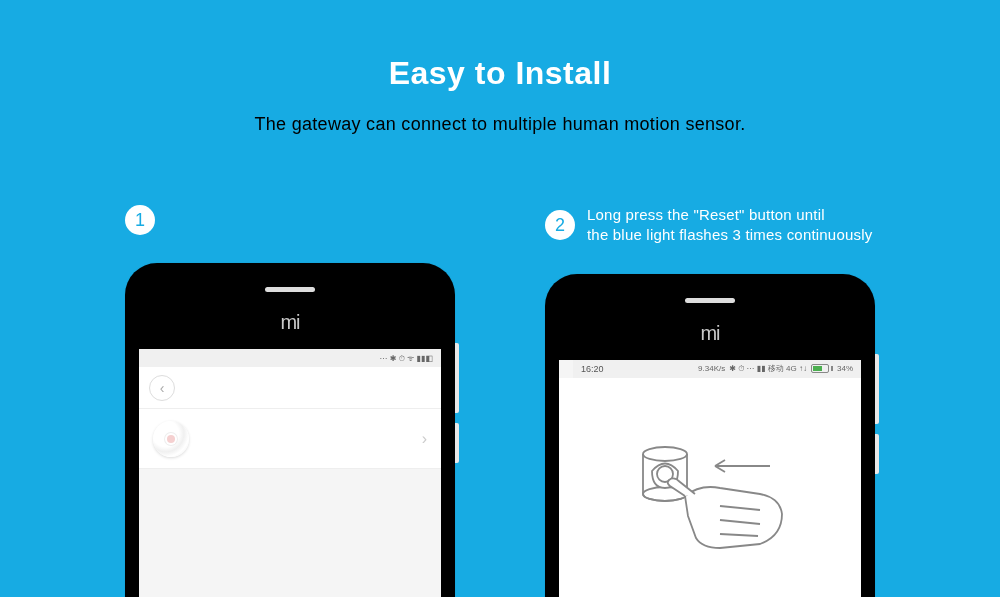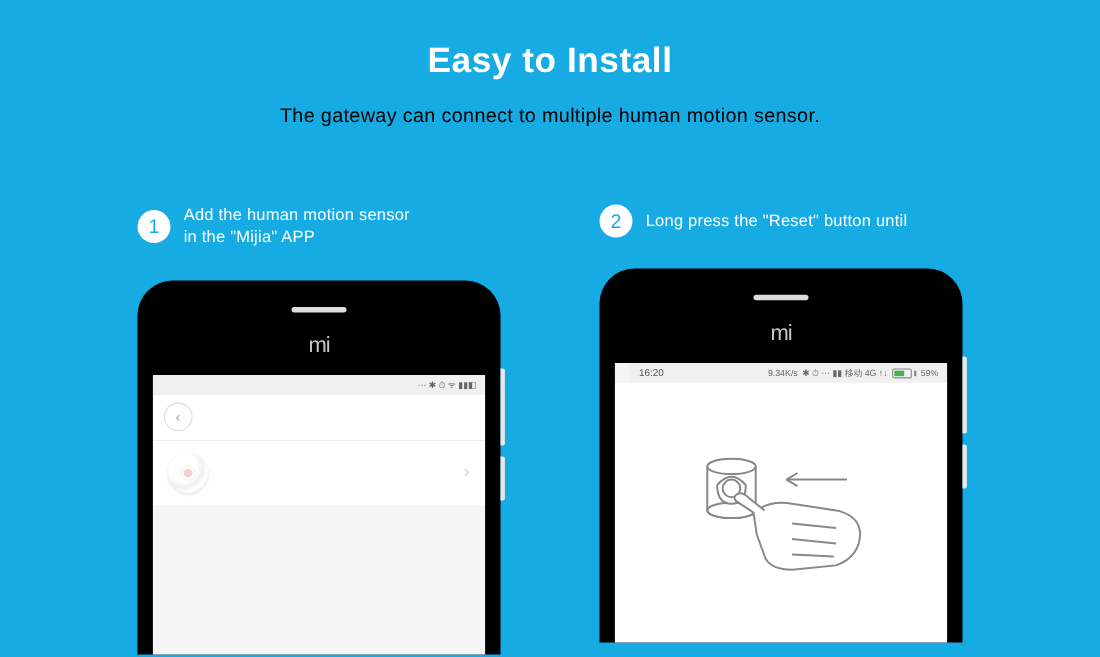--- a/index.html
+++ b/index.html
@@ -9,21 +9,21 @@
   background: #17abe3;
   font-family: "Segoe UI", Arial, sans-serif;
   overflow: hidden;
   position: relative;
 }
 .title {
   color: #fff;
   font-size: 32px;
   font-weight: 600;
   text-align: center;
-  padding-top: 36px;
+  padding-top: 55px;
   letter-spacing: 0.5px;
 }
 .subtitle {
   color: #000000;
   font-size: 18px;
   font-weight: 300;
   text-align: center;
   margin-top: 22px;
   letter-spacing: 0.3px;
 }
@@ -216,24 +216,20 @@
 <body>
 
 <div class="title">Easy to Install</div>
 <div class="subtitle">The gateway can connect to multiple human motion sensor.</div>
 
 <div class="steps">
 
   <div class="step">
     <div class="step-header">
       <div class="badge">1</div>
-      <div class="step-text">
-        <span>Add the human motion sensor</span><br>
-        <span> in the "Mijia" APP</span>
-      </div>
     </div>
     <div class="phone">
       <div class="phone-side-btn b1"></div>
       <div class="phone-side-btn b2"></div>
       <div class="speaker"></div>
       <div class="logo">mi</div>
       <div class="screen">
         <div class="statusbar">
           <span>⋯ ✱ ⏱ ᯤ ▮▮◧</span>
         </div>
@@ -248,40 +244,41 @@
         </div>
       </div>
     </div>
   </div>
 
   <div class="step">
     <div class="step-header">
       <div class="badge">2</div>
       <div class="step-text">
         <span>Long press the "Reset" button until</span><br>
+        <span>the blue light flashes 3 times continuously</span>
       </div>
     </div>
     <div class="phone">
       <div class="phone-side-btn b1"></div>
       <div class="phone-side-btn b2"></div>
       <div class="speaker"></div>
       <div class="logo">mi</div>
       <div class="screen">
         <div class="statusbar v2">
           <span class="left">16:20</span>
           <span class="right">
             <span>9.34K/s</span>
             <span>✱ ⏱ ⋯ ▮▮ 移动 4G ↑↓</span>
             <span class="batt">
               <span class="batt-body">
                   <span class="batt-fill"></span>
                 </span>
               <span class="batt-tip"></span>
             </span>
-            <span>59%</span>
+            <span>34%</span>
           </span>
         </div>
         <div class="screen2-content">
           <svg class="diagram" viewBox="0 0 200 160">
 
             <g stroke="#888" stroke-width="1.8" fill="none">
               <ellipse cx="55" cy="38" rx="22" ry="7"></ellipse>
               <path d="M33 38 L33 78 A22 7 0 0 0 77 78 L77 38"></path>
               <ellipse cx="55" cy="78" rx="22" ry="7"></ellipse>
 

